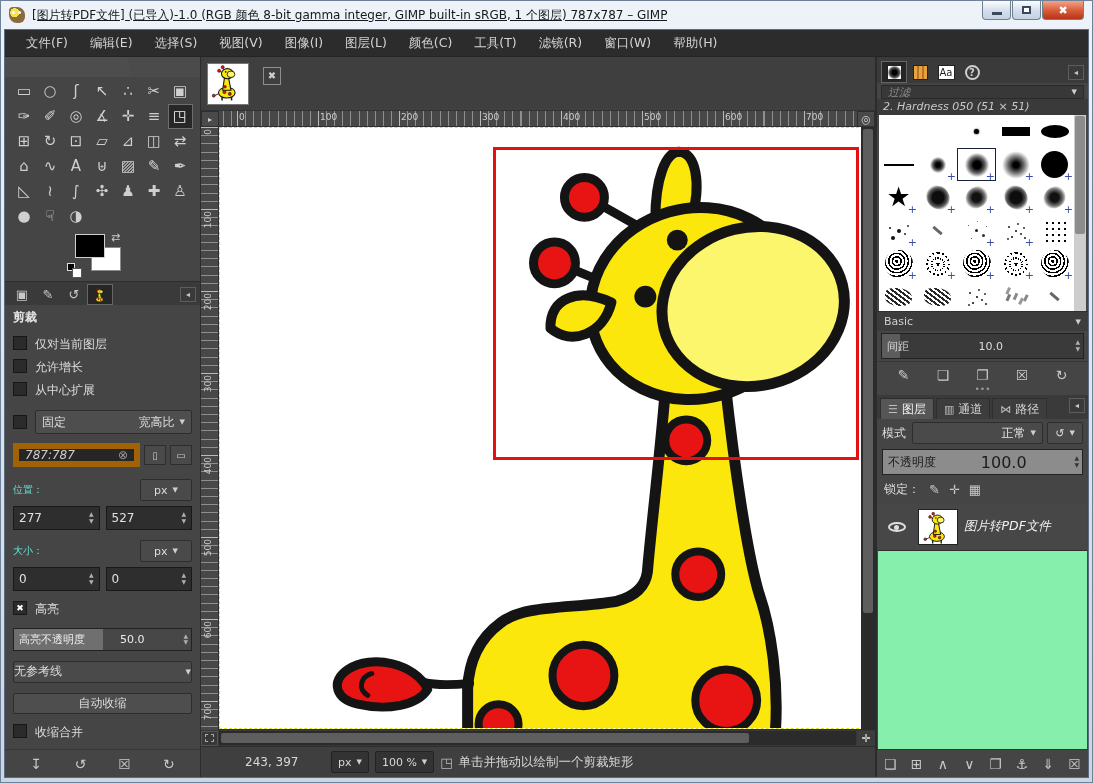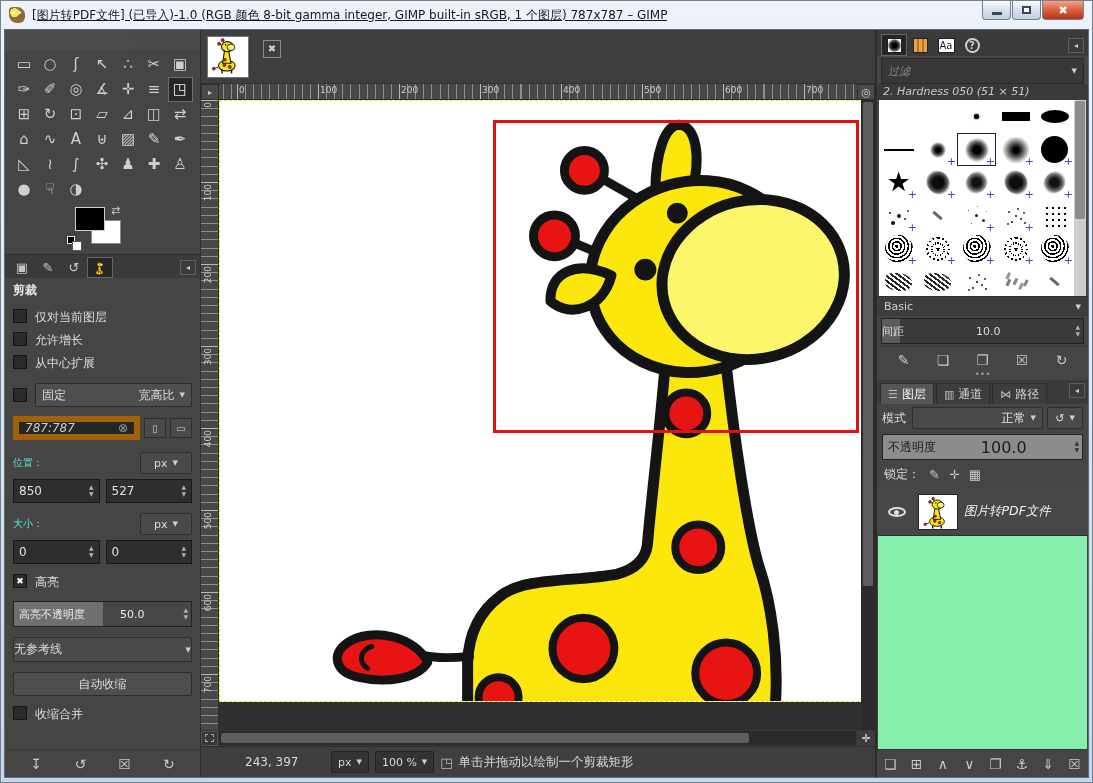--- a/index.html
+++ b/index.html
@@ -100,21 +100,21 @@
   .sb-msg .mico{color:#b9b9b9;margin-right:6px;font-size:13px;}
   
   .rightcol{width:213px;flex:none;background:#454545;display:flex;flex-direction:column;border-left:2px solid #2c2c2c;}
   .rtabs{height:26px;flex:none;display:flex;align-items:flex-end;background:#3a3a3a;padding:0 4px;}
   .rtab{width:26px;height:22px;display:flex;align-items:center;justify-content:center;}
   .rtab.active{background:#262626;box-shadow:inset 0 0 0 1px #666;}
   .brush-tab-ic{width:15px;height:15px;background:radial-gradient(circle,#000 25%,#555 55%,#fff 75%);border:1px solid #222;}
   .pattern-tab-ic{width:15px;height:15px;background:repeating-linear-gradient(90deg,#e8a33d 0 3px,#b5742a 3px 5px);border:1px solid #222;}
   .font-tab-ic{width:17px;height:15px;background:#fff;color:#222;font-size:10px;display:flex;align-items:center;justify-content:center;border:1px solid #222;}
   .help-tab-ic{width:15px;height:15px;border-radius:50%;border:2px solid #cfcfcf;color:#cfcfcf;font-size:10px;font-weight:bold;display:flex;align-items:center;justify-content:center;}
-  .filterrow{height:26px;margin:2px 4px 0;background:#383838;border:1px solid #2a2a2a;display:flex;align-items:center;padding:0 6px;}
+  .filterrow{height:14px;margin:2px 4px 0;background:#383838;border:1px solid #2a2a2a;display:flex;align-items:center;padding:0 6px;}
   .filterrow .ph{color:#8b8b8b;font-size:11px;font-style:italic;}
   .filterrow .carat{margin-left:auto;}
   .brushname{height:16px;flex:none;color:#c9c9c9;font-size:11px;font-style:italic;padding:1px 6px;background:#3a3a3a;white-space:nowrap;overflow:hidden;}
   .brusharea{height:196px;flex:none;display:flex;margin:0 2px;}
   .brushgrid{flex:1;background:#fff;overflow:hidden;display:grid;grid-template-columns:repeat(5,1fr);grid-auto-rows:33px;margin-top:0;padding-top:0;}
   .bscroll{width:12px;flex:none;background:#cdcdcd;position:relative;}
   .bsthumb{position:absolute;left:1px;right:1px;top:1px;height:118px;background:#8c8c8c;border-radius:2px;}
   .br{position:relative;display:flex;align-items:center;justify-content:center;overflow:hidden;}
   .br.sel{box-shadow:inset 0 0 0 1px #16213f;}
   .br.plus:after{content:"+";position:absolute;right:1px;bottom:-2px;color:#3a4ea8;font-size:11px;}
@@ -135,21 +135,21 @@
   .g-specks{width:2px;height:2px;background:#444;box-shadow:5px 3px 0 #555,-4px 6px 0 #444,8px -3px 0 #666,-7px -4px 0 #555,2px -7px 0 #666,9px 7px 0 #555,-8px 8px 0 #666;}
   .g-grid9{width:22px;height:22px;background-image:radial-gradient(#000 1.1px,transparent 1.5px);background-size:6px 6px;}
   .g-tex{width:28px;height:28px;border-radius:50%;background:repeating-radial-gradient(circle at 42% 40%,#000 0 1.5px,#fff 1.5px 3.6px);}
   .g-tex2{width:28px;height:28px;border-radius:50%;background:repeating-conic-gradient(#000 0 9deg,#fff 9deg 22deg),repeating-radial-gradient(circle,#000 0 2px,#fff 2px 5px);background-blend-mode:lighten;}
   .g-grunge{width:27px;height:18px;background:repeating-linear-gradient(37deg,#000 0 2px,#fff 2px 4px);border-radius:30% 55% 40% 50%;opacity:.85;}
   .g-sparks{width:3px;height:7px;background:#888;transform:rotate(25deg);box-shadow:7px 2px 0 #999,-6px 4px 0 #777,10px -3px 0 #888,-9px -2px 0 #999;}
   .basicrow{height:20px;flex:none;background:#3d3d3d;border-top:1px solid #2f2f2f;display:flex;align-items:center;padding:0 7px;color:#cfcfcf;font-size:11px;}
   .basicrow .carat{margin-left:auto;}
   .spacingrow{height:26px;margin:2px 4px;border:1px solid #222;background:#3a3a3a;display:flex;align-items:center;position:relative;}
   .spacingrow .fill{position:absolute;left:0;top:0;bottom:0;width:9%;background:#5c5c5c;}
-  .spacingrow .slab{position:relative;color:#dcdcdc;font-size:11px;}
+  .spacingrow .slab{position:relative;color:#dcdcdc;font-size:11px;padding-left:5px;}
   .spacingrow .sval{position:relative;margin-left:auto;color:#dcdcdc;font-size:11px;padding-right:3px;}
   .grip{height:8px;flex:none;color:#9a9a9a;font-size:9px;line-height:5px;text-align:center;}
   .ltabs{height:24px;flex:none;display:flex;align-items:flex-end;background:#3a3a3a;padding:0 3px;}
   .ltab{height:21px;display:flex;align-items:center;padding:0 7px;color:#d6d6d6;font-size:12px;background:#3d3d3d;margin-right:2px;border:1px solid #2e2e2e;border-bottom:none;}
   .ltab .tg{margin-right:4px;font-size:11px;color:#c0c0c0;}
   .ltab.active{background:#565656;color:#f2f2f2;}
   .moderow{height:28px;flex:none;display:flex;align-items:center;padding:3px 5px;}
   .moderow .lab{color:#dcdcdc;font-size:12px;margin-right:6px;}
   .mode-dd{flex:1;height:22px;background:#4a4a4a;border:1px solid #2d2d2d;border-radius:2px;display:flex;align-items:center;padding:0 6px;color:#e6e6e6;font-size:12px;}
   .mode-dd .val{margin-left:auto;}
@@ -181,20 +181,33 @@
       <div class="wbtn">
           <span class="glyph-max"></span>
         </div>
       <div class="wbtn close">
           <span>✖</span>
         </div>
     </div>
   </div>
 
   <div class="content">
+    <div class="menubar" id="menubar">
+        <div class="menu-item">文件(F)</div>
+        <div class="menu-item">编辑(E)</div>
+        <div class="menu-item">选择(S)</div>
+        <div class="menu-item">视图(V)</div>
+        <div class="menu-item">图像(I)</div>
+        <div class="menu-item">图层(L)</div>
+        <div class="menu-item">颜色(C)</div>
+        <div class="menu-item">工具(T)</div>
+        <div class="menu-item">滤镜(R)</div>
+        <div class="menu-item">窗口(W)</div>
+        <div class="menu-item">帮助(H)</div>
+      </div>
 
     <div class="main">
 
       <div class="leftcol">
         <div class="wilber"></div>
         <div class="toolgrid" id="toolgrid">
             <div class="tool">▭</div>
             <div class="tool">○</div>
             <div class="tool">ʃ</div>
             <div class="tool">↖</div>
@@ -300,21 +313,21 @@
           </div>
           <div class="labrow">
             <span class="lab">位置：</span>
             <div class="unit-dd">
                 <span>px</span>
                 <span class="carat">▼</span>
               </div>
           </div>
           <div class="spinrow">
             <div class="spinbox">
-                <span>850</span>
+                <span>277</span>
                 <span class="spin-ar">▲<br>▼</span>
               </div>
             <div class="spinbox">
                 <span>527</span>
                 <span class="spin-ar">▲<br>▼</span>
               </div>
           </div>
           <div class="labrow">
             <span class="lab">大小：</span>
             <div class="unit-dd">

